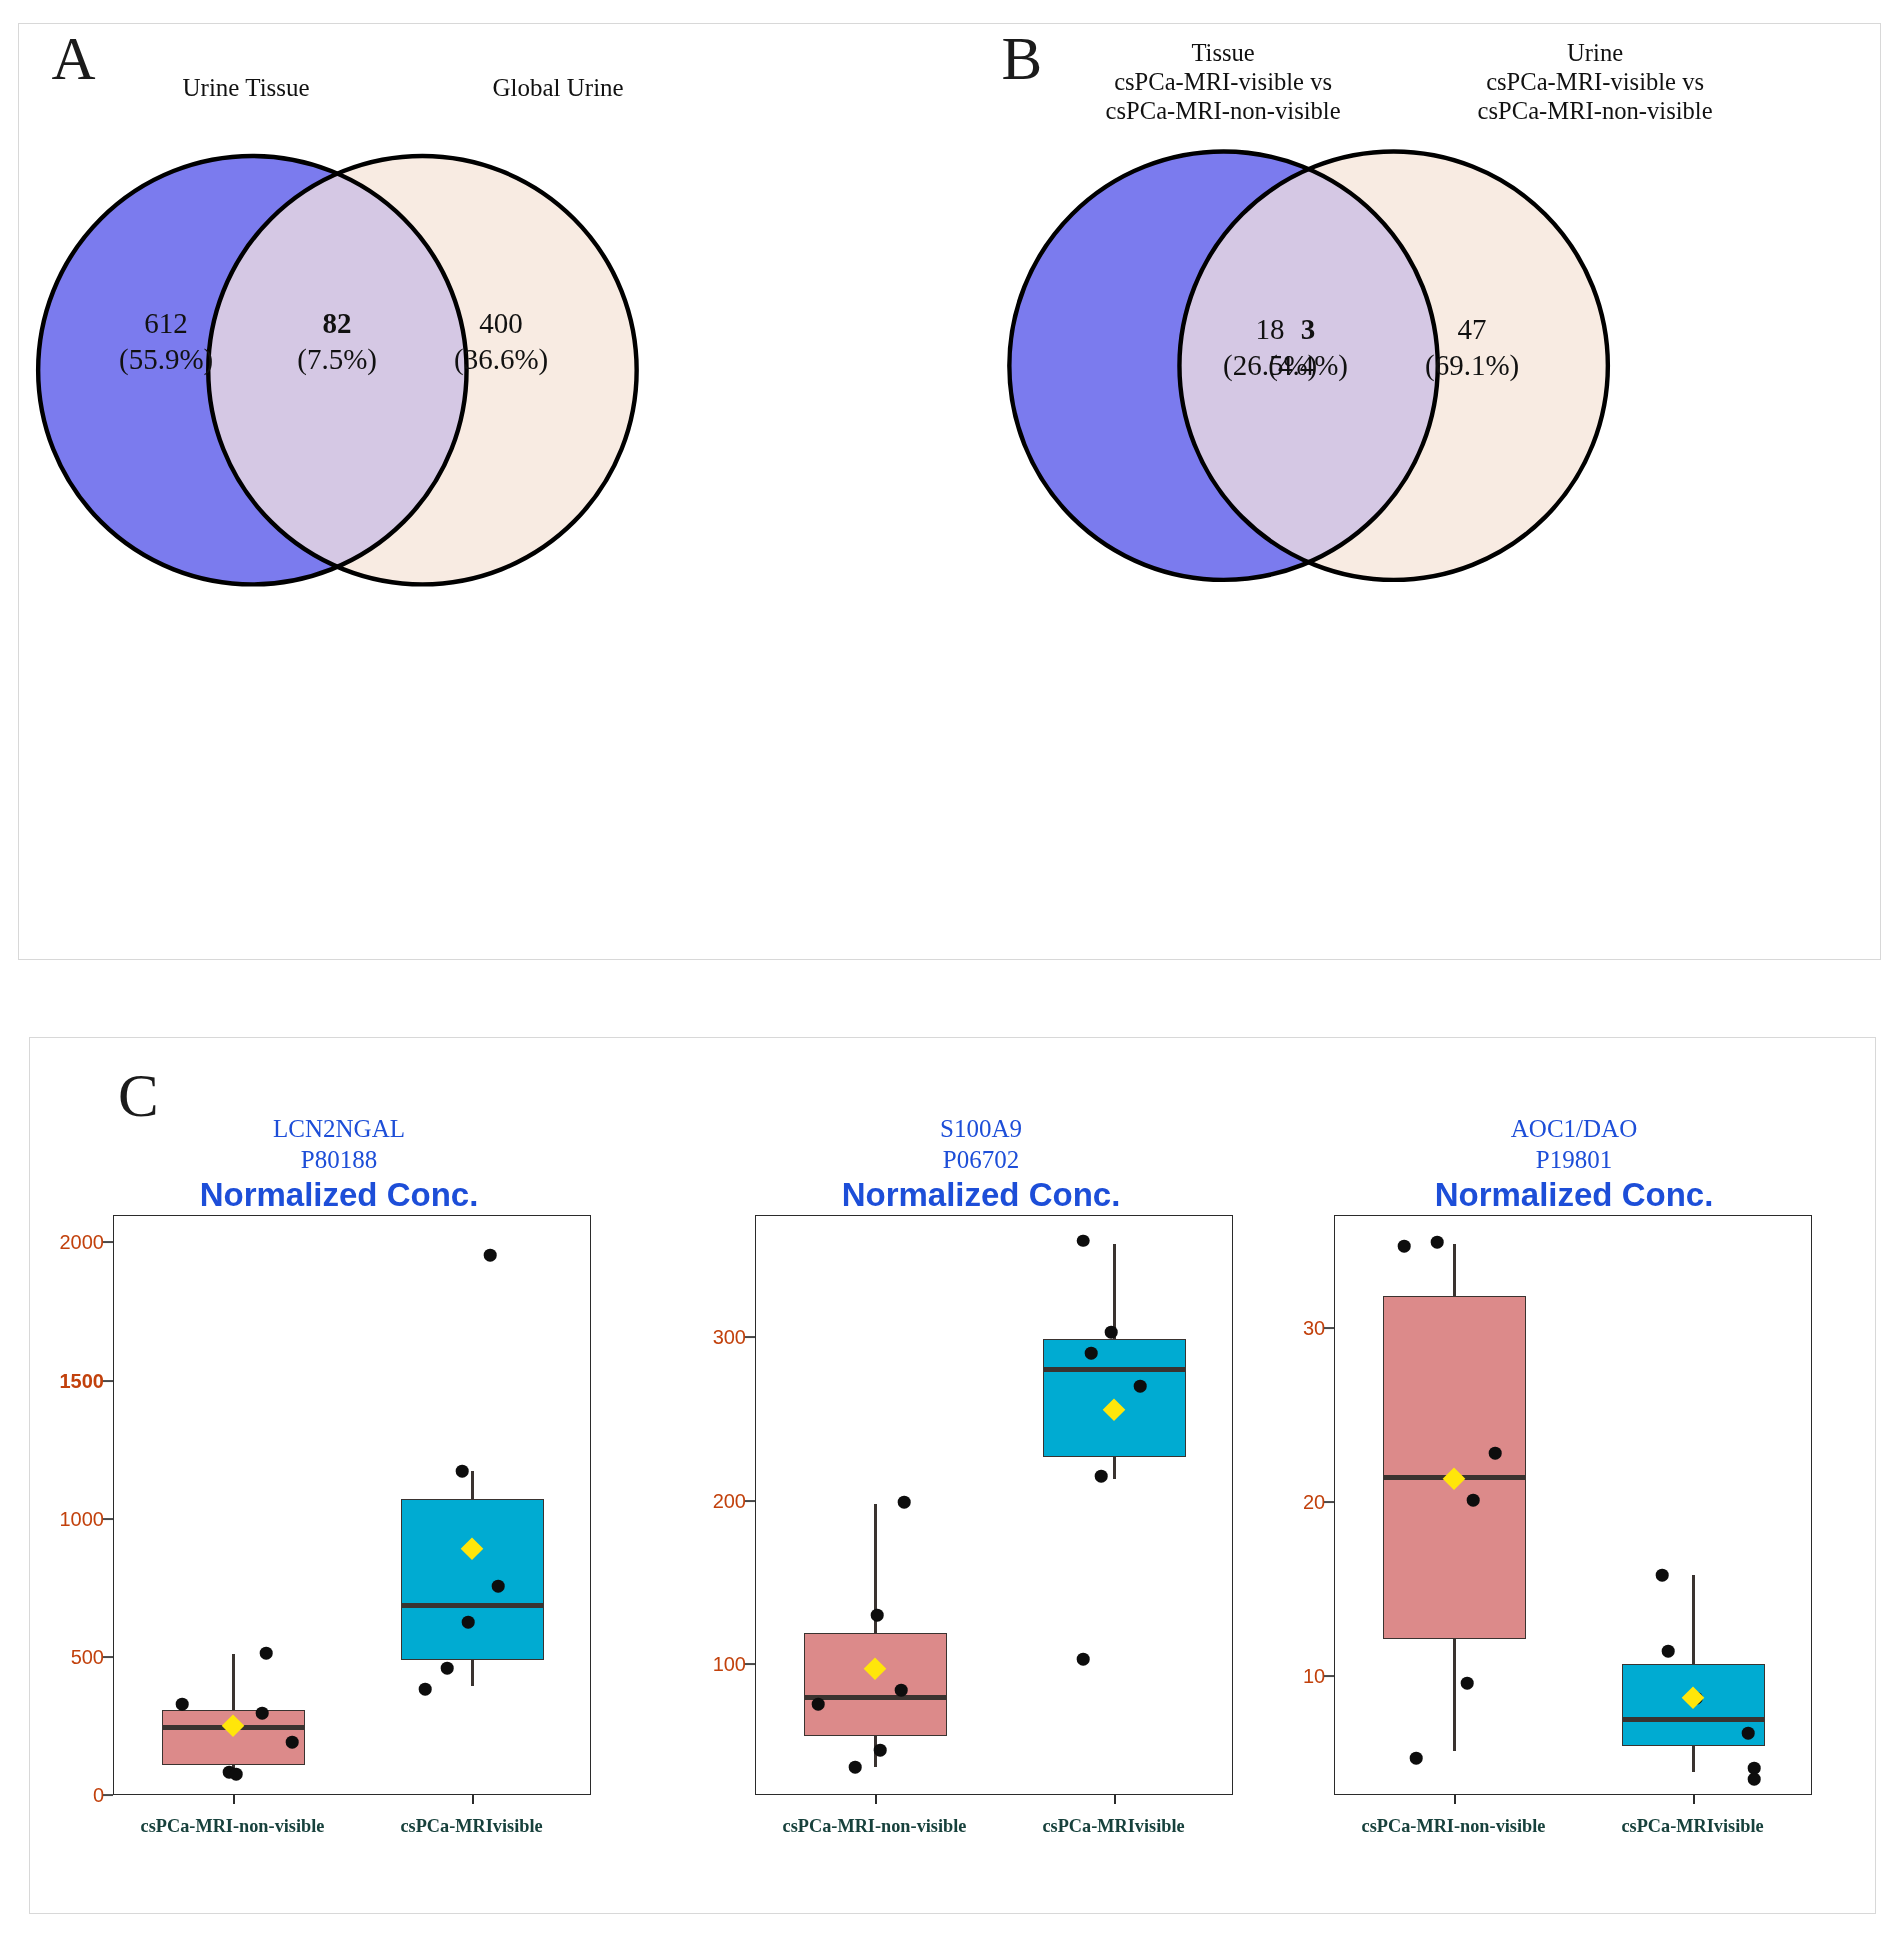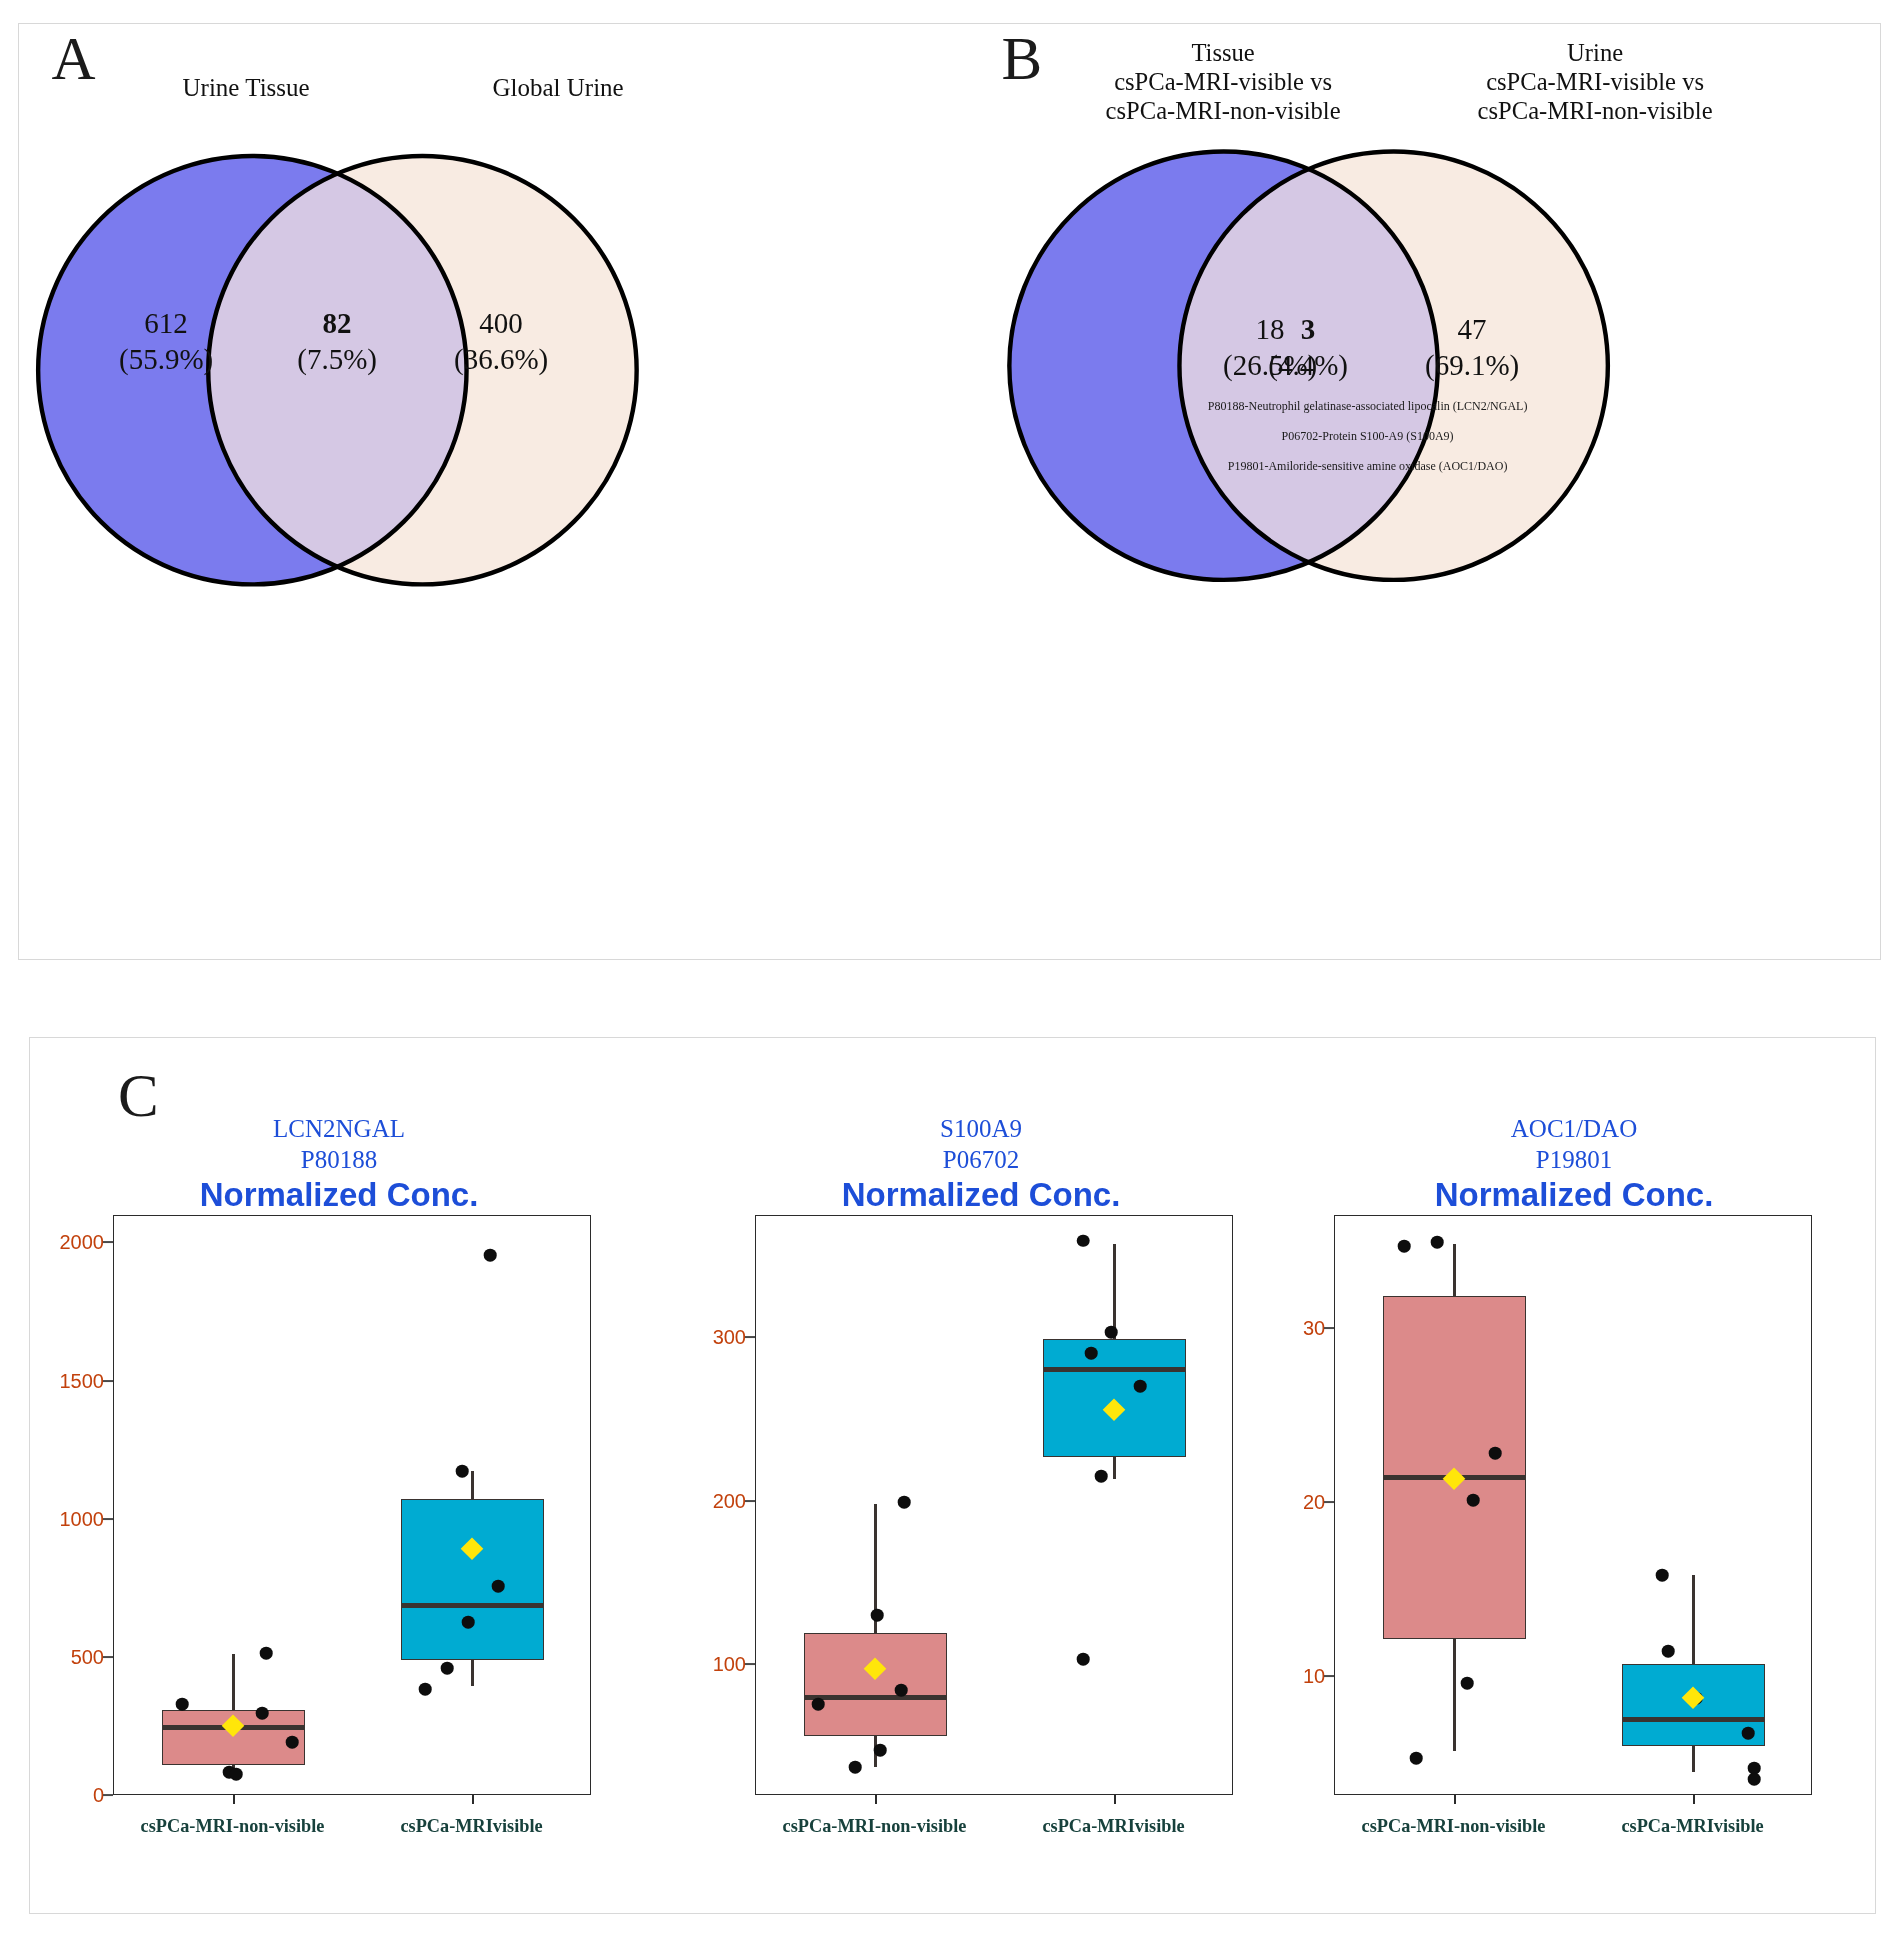--- a/index.html
+++ b/index.html
@@ -120,25 +120,20 @@
       <div class="venn-count bold" style="left:268px;top:287px;width:151px;">
         <span>3</span><br>
         <span style="font-weight:400">(4.4%)</span>
       </div>
 
       <div class="venn-count" style="left:432px;top:287px;width:151px;">
         <span>47</span><br>
         <span>(69.1%)</span>
       </div>
 
-      <div class="prot-list" style="left:113px;top:367px;width:580px;">
-        <div>P80188-Neutrophil gelatinase-associated lipocalin (LCN2/NGAL)</div>
-        <div>P06702-Protein S100-A9 (S100A9)</div>
-        <div>P19801-Amiloride-sensitive amine oxidase (AOC1/DAO)</div>
-      </div>
     </div>
 
   </div>
 
   <div class="panel-c">
     <div class="panel-letter" style="left:88px;top:26.5px;">C</div>
 
     <div class="bp" id="bp1" style="left:0px;top:76px;width:618px;height:794px;">
       <div class="bp-title" style="left:0;top:0;">
         <span>LCN2NGAL</span><br>
@@ -168,21 +163,21 @@
             <div class="dot" style="left: 311px; top: 473px;"></div>
             <div class="mean-diamond" style="left: 358px; top: 333px;"></div>
           </div>
       </div>
     <div class="ytick-label" style="left: 5px; width: 69px; top: 681px;">0</div>
         <div class="ytick-mark" style="left: 73px; top: 681px;"></div>
         <div class="ytick-label" style="left: 5px; width: 69px; top: 543px;">500</div>
         <div class="ytick-mark" style="left: 73px; top: 543px;"></div>
         <div class="ytick-label" style="left: 5px; width: 69px; top: 405px;">1000</div>
         <div class="ytick-mark" style="left: 73px; top: 405px;"></div>
-        <div class="ytick-label" style="left: 5px; width: 69px; top: 267px;">1500</div>
+        <div class="ytick-label" style="left: 5px; width: 69px; top: 267px; font-weight: bold;">1500</div>
         <div class="ytick-mark" style="left: 73px; top: 267px;"></div>
         <div class="ytick-label" style="left: 5px; width: 69px; top: 128px;">2000</div>
         <div class="ytick-mark" style="left: 73px; top: 128px;"></div>
         <div class="xtick-mark" style="left: 203px; top: 681px;"></div>
         <div class="xtick-label" style="left: 83px; width: 239px; top: 702px;">csPCa-MRI-non-visible</div>
         <div class="xtick-mark" style="left: 442px; top: 681px;"></div>
         <div class="xtick-label" style="left: 322px; width: 239px; top: 702px;">csPCa-MRIvisible</div>
       </div>
 
     <div class="bp" id="bp2" style="left:642px;top:76px;width:618px;height:794px;">

